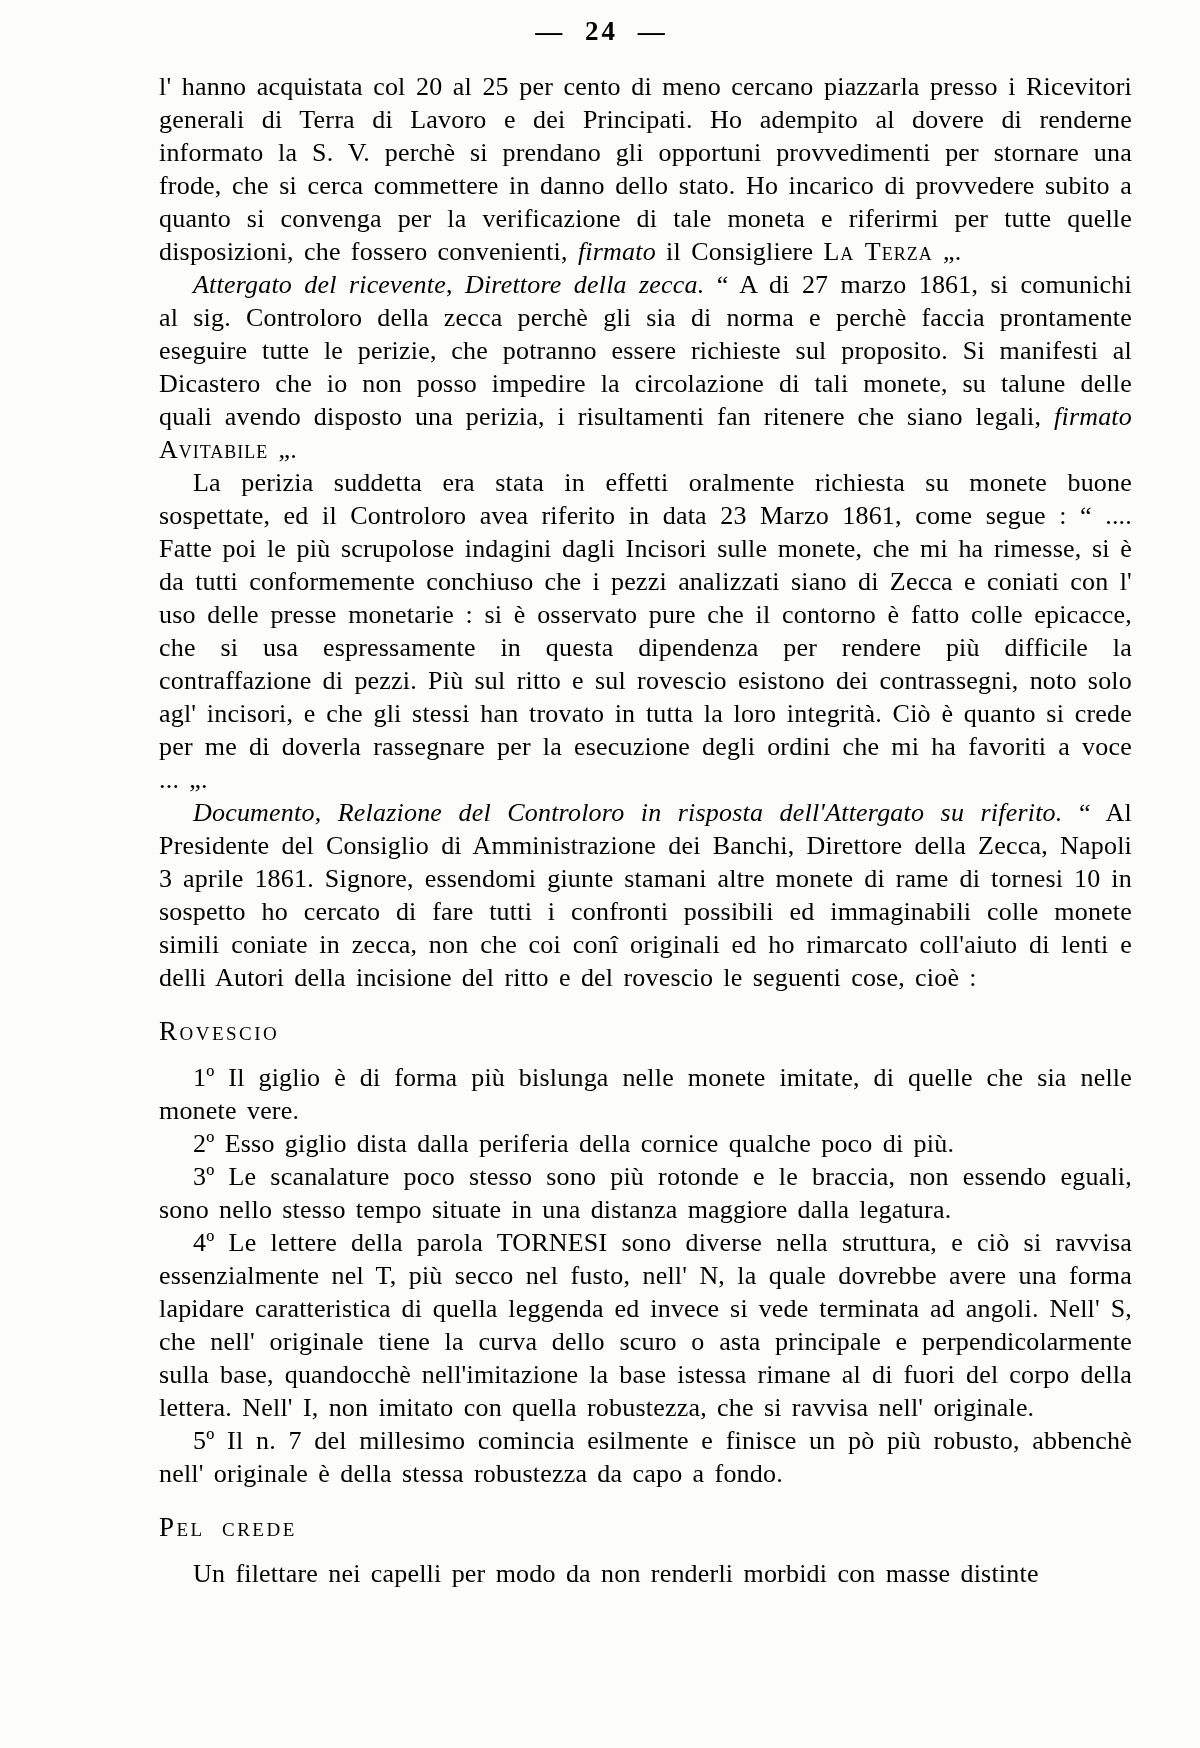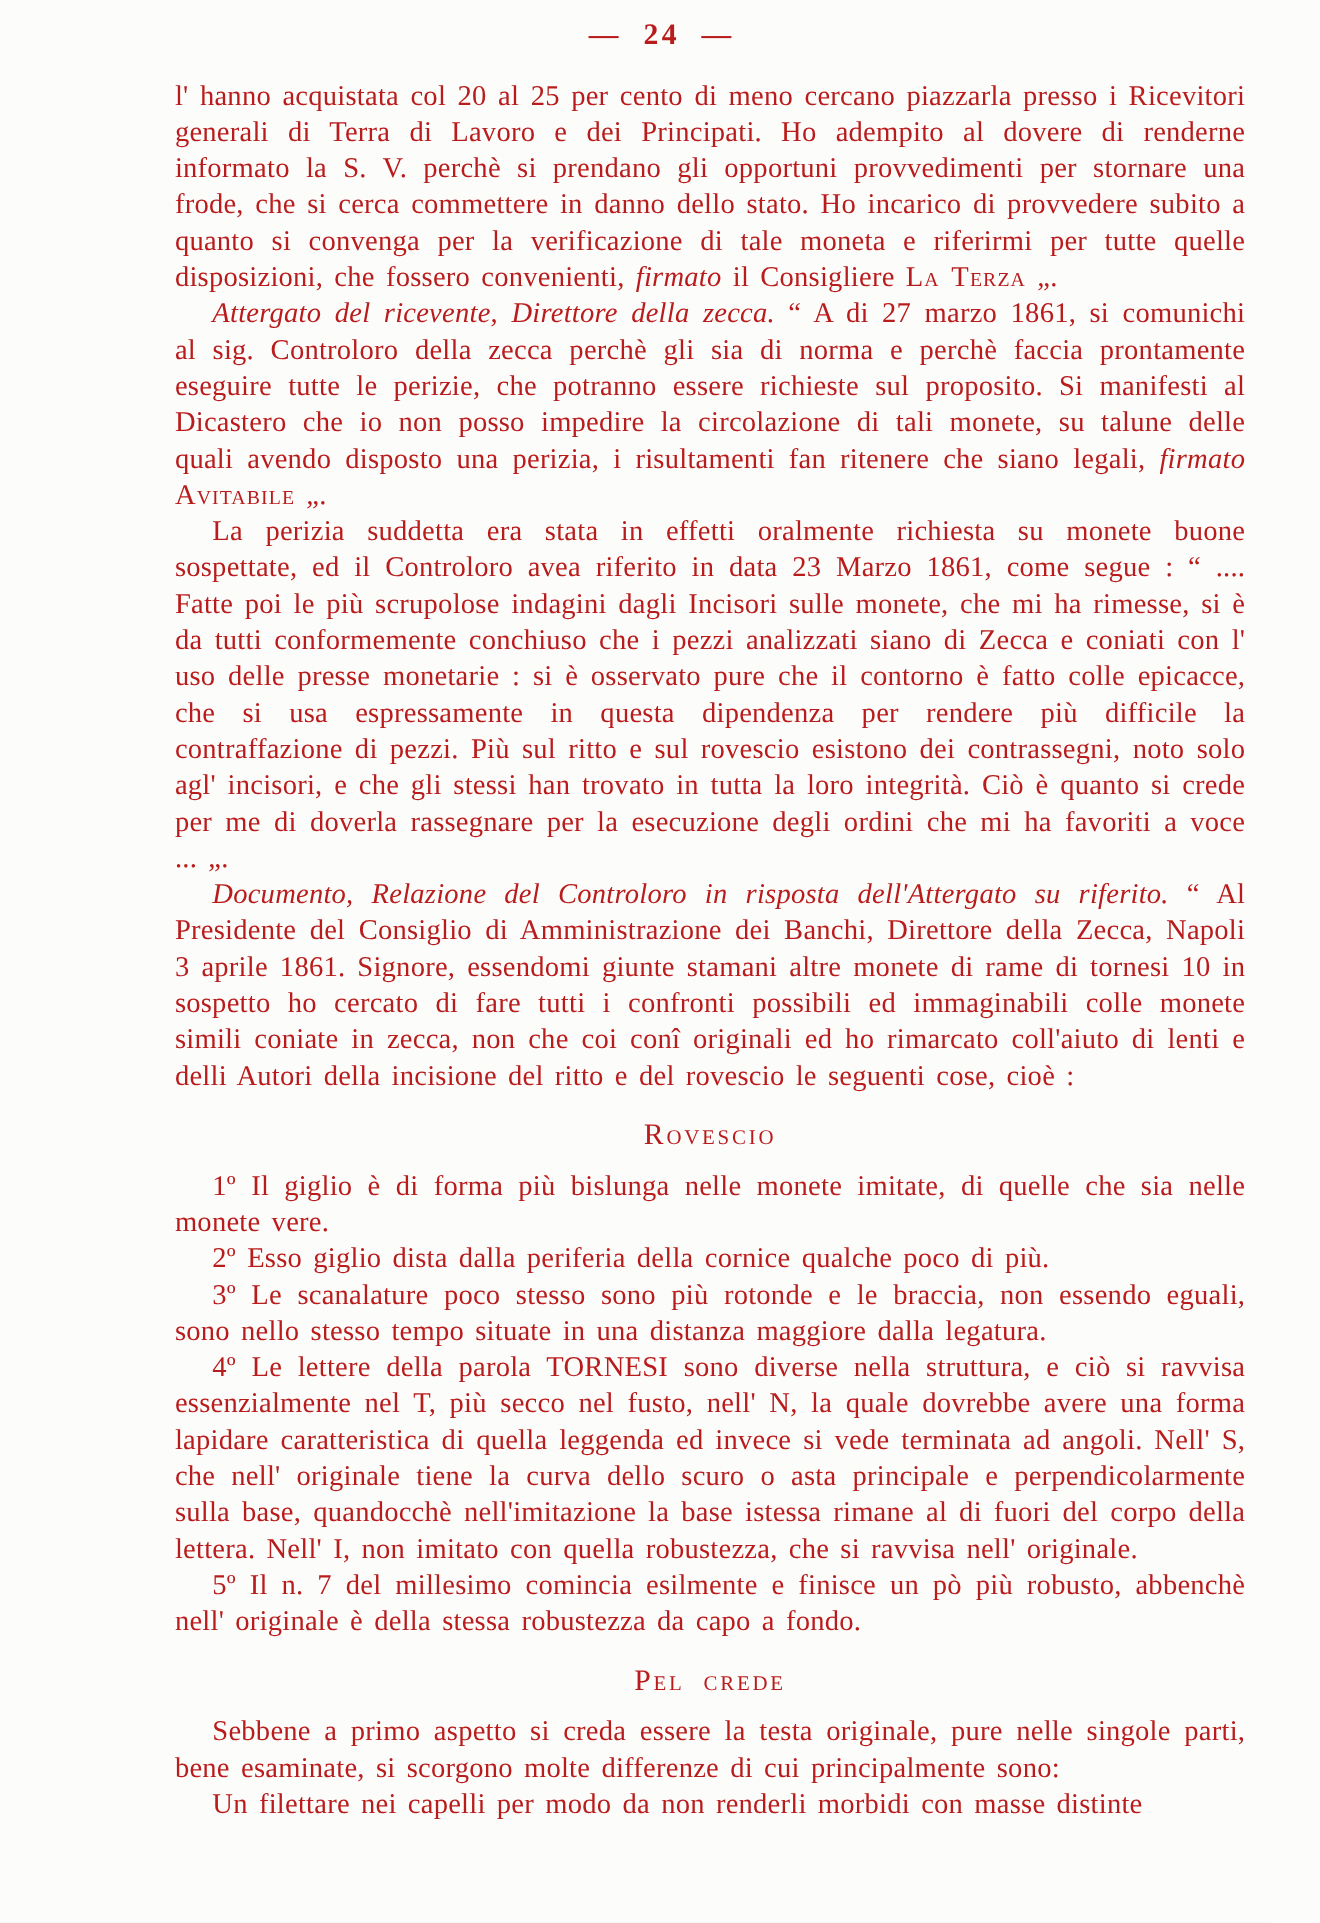--- a/index.html
+++ b/index.html
@@ -6,21 +6,21 @@
     margin: 0;
     padding: 0;
     background: #e8e8e6;
   }
   .page {
     position: relative;
     width: 1200px;
     height: 1748px;
     margin: 0 auto;
     background: #fcfcfa;
-    color: #b91c1c;
+    color: #000000;
     font-family: "Liberation Serif", "DejaVu Serif", serif;
     box-sizing: border-box;
     padding: 14px 112px 0 115px;
     overflow: hidden;
   }
   .page-header {
     text-align: center;
     font-size: 27px;
     font-weight: bold;
     letter-spacing: 3px;
@@ -39,21 +39,20 @@
     margin: 0;
     word-spacing: 3.5px;
     letter-spacing: 0.2px;
   }
   .para.indent {
     text-indent: 34px;
   }
   .it { font-style: italic; }
   .sc { font-variant: small-caps; letter-spacing: 1px; }
   .heading {
-    text-align: center;
     font-variant: small-caps;
     font-size: 27px;
     line-height: 33px;
     letter-spacing: 2.5px;
     word-spacing: 8px;
     margin: 21px 0 13px 0;
     font-weight: normal;
   }
 </style>
 </head>
@@ -66,16 +65,15 @@
       <p class="para indent"><span class="it">Attergato del ricevente</span><span>, </span><span class="it">Direttore della zecca.</span><span> “ A di 27 marzo 1861, si comunichi al sig. Controloro della zecca perchè gli sia di norma e perchè faccia prontamente eseguire tutte le perizie, che potranno essere richieste sul proposito. Si manifesti al Dicastero che io non posso impedire la circolazione di tali monete, su talune delle quali avendo disposto una perizia, i risultamenti fan ritenere che siano legali, </span><span class="it">firmato</span><span> </span><span class="sc">Avitabile</span><span> „.</span></p>
       <p class="para indent"><span>La perizia suddetta era stata in effetti oralmente richiesta su monete buone sospettate, ed il Controloro avea riferito in data 23 Marzo 1861, come segue : “ .... Fatte poi le più scrupolose indagini dagli Incisori sulle monete, che mi ha rimesse, si è da tutti conformemente conchiuso che i pezzi analizzati siano di Zecca e coniati con l' uso delle presse monetarie : si è osservato pure che il contorno è fatto colle epicacce, che si usa espressamente in questa dipendenza per rendere più difficile la contraffazione di pezzi. Più sul ritto e sul rovescio esistono dei contrassegni, noto solo agl' incisori, e che gli stessi han trovato in tutta la loro integrità. Ciò è quanto si crede per me di doverla rassegnare per la esecuzione degli ordini che mi ha favoriti a voce ... „.</span></p>
       <p class="para indent"><span class="it">Documento, Relazione del Controloro in risposta dell'Attergato su riferito.</span><span> “ Al Presidente del Consiglio di Amministrazione dei Banchi, Direttore della Zecca, Napoli 3 aprile 1861. Signore, essendomi giunte stamani altre monete di rame di tornesi 10 in sospetto ho cercato di fare tutti i confronti possibili ed immaginabili colle monete simili coniate in zecca, non che coi conî originali ed ho rimarcato coll'aiuto di lenti e delli Autori della incisione del ritto e del rovescio le seguenti cose, cioè :</span></p>
       <div class="heading">Rovescio</div>
       <p class="para indent"><span>1º Il giglio è di forma più bislunga nelle monete imitate, di quelle che sia nelle monete vere.</span></p>
       <p class="para indent"><span>2º Esso giglio dista dalla periferia della cornice qualche poco di più.</span></p>
       <p class="para indent"><span>3º Le scanalature poco stesso sono più rotonde e le braccia, non essendo eguali, sono nello stesso tempo situate in una distanza maggiore dalla legatura.</span></p>
       <p class="para indent"><span>4º Le lettere della parola TORNESI sono diverse nella struttura, e ciò si ravvisa essenzialmente nel T, più secco nel fusto, nell' N, la quale dovrebbe avere una forma lapidare caratteristica di quella leggenda ed invece si vede terminata ad angoli. Nell' S, che nell' originale tiene la curva dello scuro o asta principale e perpendicolarmente sulla base, quandocchè nell'imitazione la base istessa rimane al di fuori del corpo della lettera. Nell' I, non imitato con quella robustezza, che si ravvisa nell' originale.</span></p>
       <p class="para indent"><span>5º Il n. 7 del millesimo comincia esilmente e finisce un pò più robusto, abbenchè nell' originale è della stessa robustezza da capo a fondo.</span></p>
       <div class="heading">Pel crede</div>
-      <p class="para indent"><span>Sebbene a primo aspetto si creda essere la testa originale, pure nelle singole parti, bene esaminate, si scorgono molte differenze di cui principalmente sono:</span></p>
       <p class="para indent"><span>Un filettare nei capelli per modo da non renderli morbidi con masse distinte</span></p>
     </div>
 </div>
 
 </body></html>

